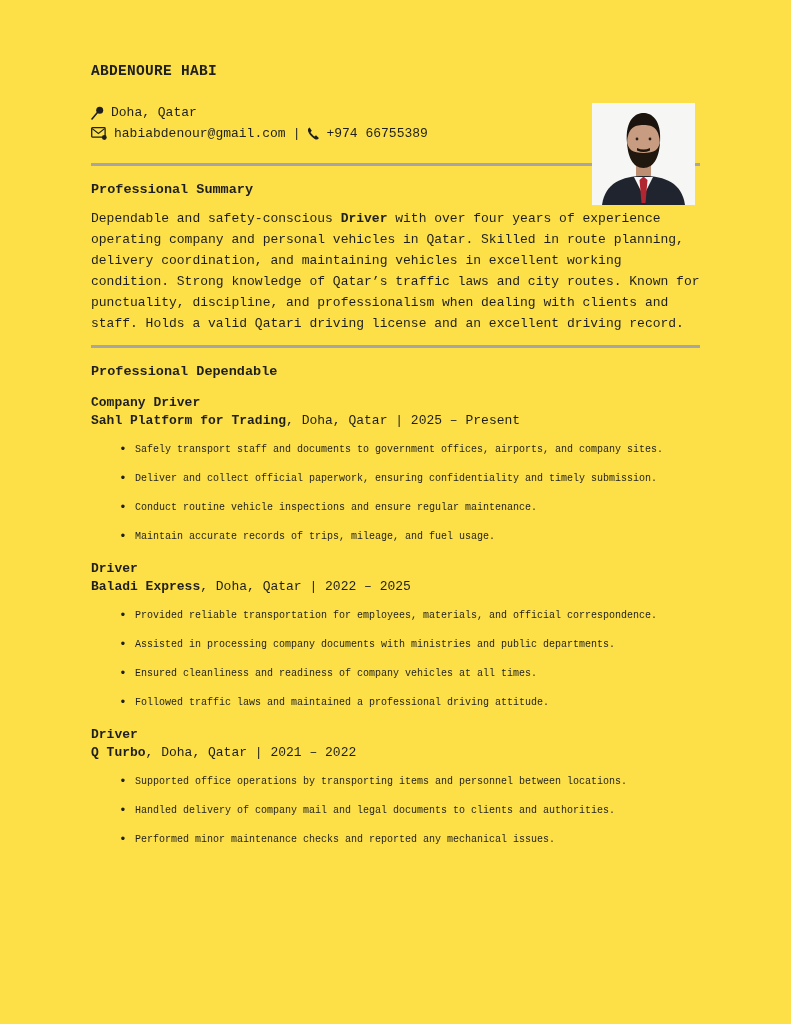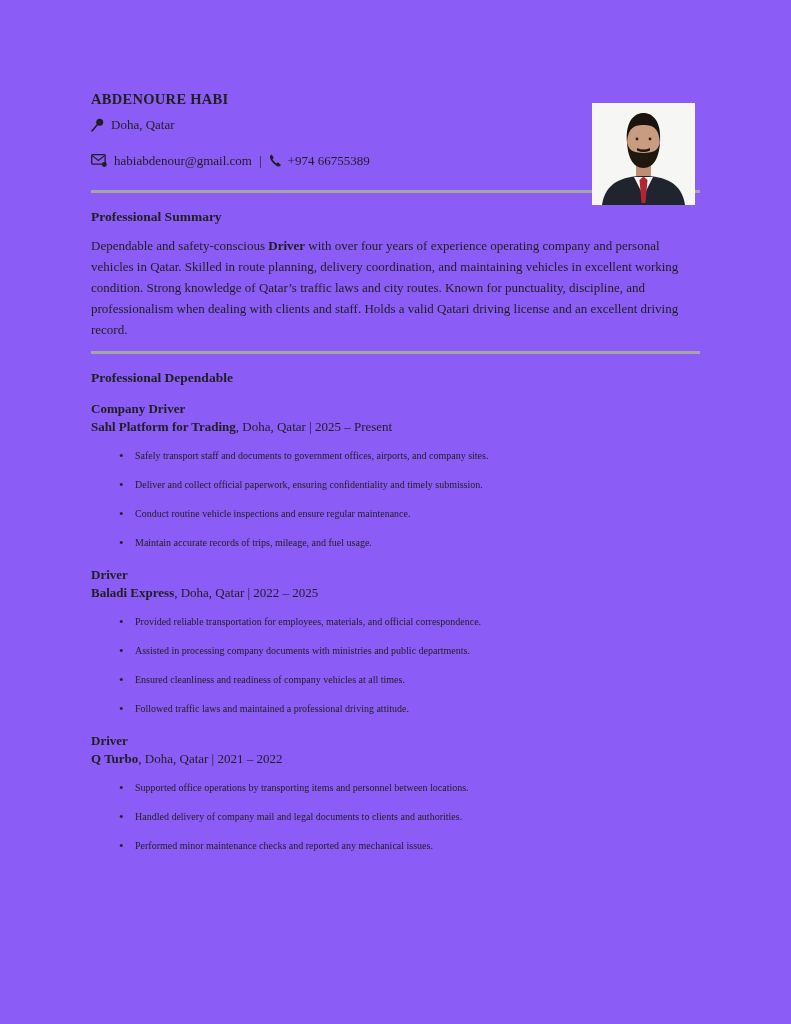--- a/index.html
+++ b/index.html
@@ -1,43 +1,43 @@
 <!DOCTYPE html>
 <html><head>
 <meta charset="utf-8">
 <style>
   html, body { margin: 0; padding: 0; background: #ffffff; }
   .page {
     position: relative;
     width: 791px;
     height: 1024px;
-    background: #8b5cf6;
-    font-family: Liberation Serif, serif;
+    background: #fde047;
+    font-family: Liberation Mono, monospace;
     color: #1f1f1f;
     box-sizing: border-box;
-    padding: 91px 91px 0 91px;
+    padding: 63px 91px 0 91px;
     overflow: hidden;
   }
 
   
   .name {
     font-size: 14.5px;
     font-weight: bold;
     line-height: 17px;
     margin: 0;
     letter-spacing: 0.3px;
   }
   .contact-line {
     display: flex;
     align-items: center;
     font-size: 13px;
     line-height: 17px;
   }
-  .contact-line.loc { margin-top: 8px; }
-  .contact-line.mail { margin-top: 19px; }
+  .contact-line.loc { margin-top: 24px; }
+  .contact-line.mail { margin-top: 4px; }
   .icon { display: inline-flex; align-items: center; margin-right: 7px; }
   .icon svg { display: block; }
   .separator { margin: 0 7px; color: #1f1f1f; }
 
   .photo {
     position: absolute;
     top: 103px;
     left: 592px;
     width: 103px;
     height: 102px;

